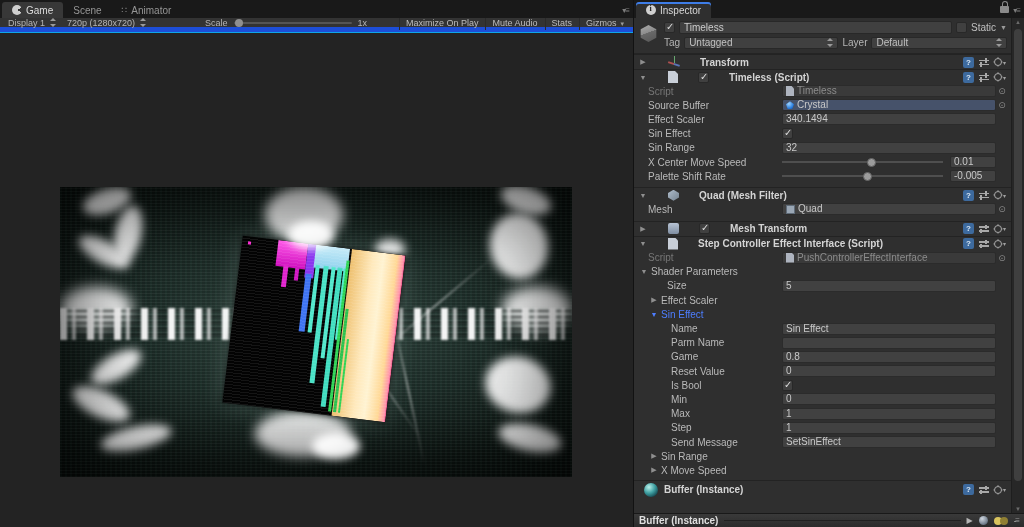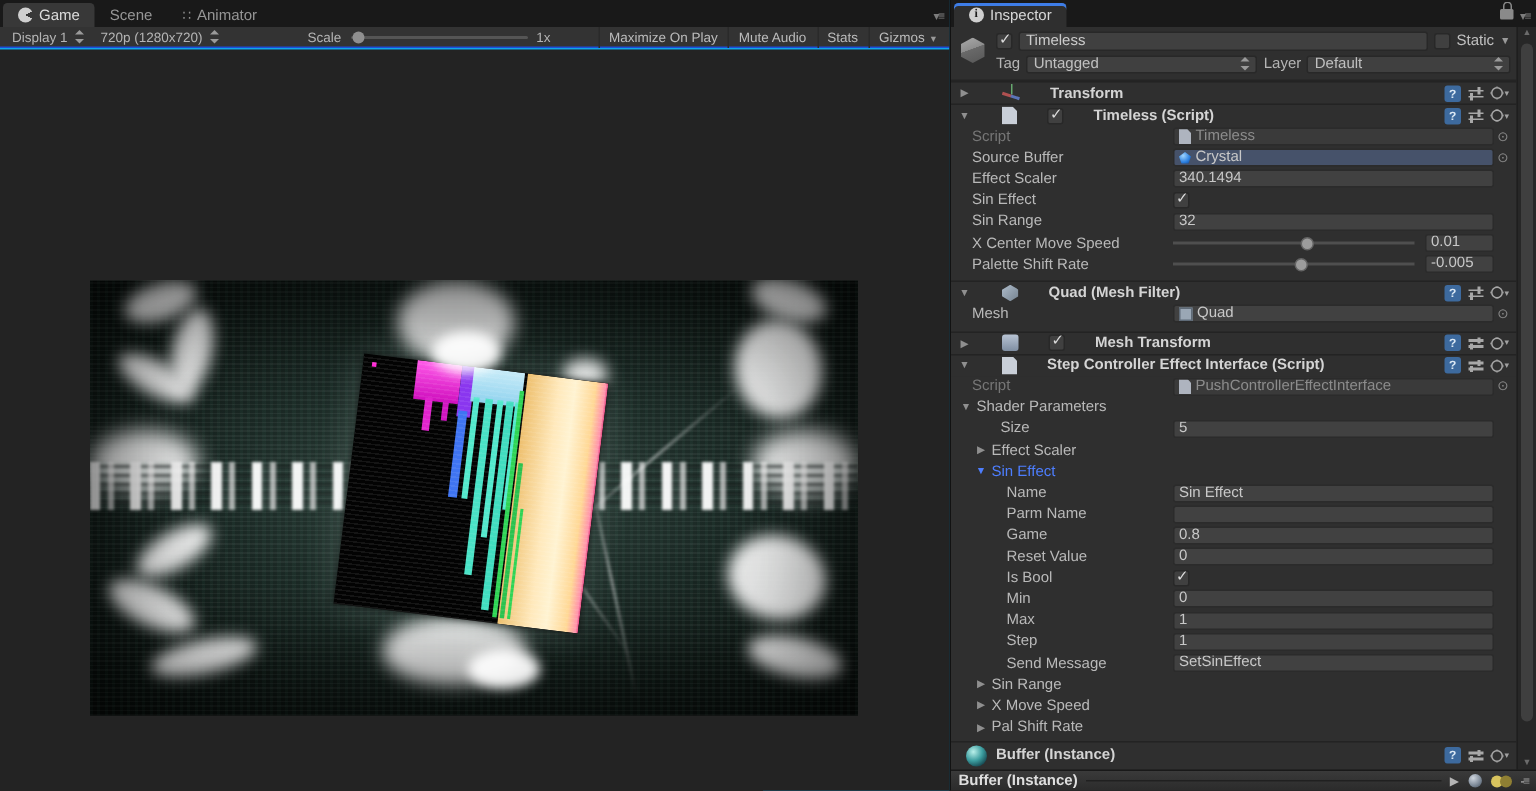--- a/index.html
+++ b/index.html
@@ -17,21 +17,21 @@
   .ud::before{content:"";position:absolute;left:.5px;top:0;border-left:3px solid transparent;border-right:3px solid transparent;border-bottom:3.5px solid #9a9a9a}
   .ud::after{content:"";position:absolute;left:.5px;bottom:0;border-left:3px solid transparent;border-right:3px solid transparent;border-top:3.5px solid #9a9a9a}
   .fa{font-size:7px;width:10px;flex:none;text-align:center;color:#8f8f8f}
   .blue{color:#4d7eff !important}
 
   
   #left{position:absolute;left:0;top:0;width:633px;height:527px;background:#0ea5e9}
   #divider{position:absolute;left:633px;top:0;width:1px;height:527px;background:#121212}
   .gameicon{width:10px;height:10px;border-radius:50%;background:conic-gradient(from 120deg,#cfcfcf 0 300deg,rgba(0,0,0,0) 300deg 360deg)}
   .animicon{font-size:9px;color:#8d8d8d}
-  .gv-toolbar{height:14px;background:#333333;border-bottom:1px solid #1d4ed8;display:flex;align-items:center;font-size:9px;color:#b5b5b5;padding:0 3px;gap:1px;white-space:nowrap}
+  .gv-toolbar{height:14px;background:#333333;border-bottom:5px solid #1d4ed8;display:flex;align-items:center;font-size:9px;color:#b5b5b5;padding:0 3px;gap:1px;white-space:nowrap}
   .dd{display:flex;align-items:center;gap:4px;padding:0 5px;height:14px}
   .dd.res{width:142px;}
   .gslider{width:118px;height:2px;background:#555;border-radius:1px;position:relative;margin:0 5px}
   .gknob{position:absolute;left:1px;top:-3px;width:8px;height:8px;border-radius:50%;background:#8f8f8f}
   .tbtn{padding:0 6px;border-left:1px solid #2a2a2a;height:14px;line-height:14px;color:#bcbcbc}
   .tbtn.first{margin-left:auto}
   .gcaret-sm{font-size:7px;color:#9a9a9a;margin-left:2px}
   .gamearea{position:absolute;top:33px;left:0;right:0;bottom:0;background:#232323}
 
   
@@ -484,24 +484,20 @@
           </div>
       </div>
       <div class="row fr2">
         <span class="fa">▶</span>
         <span>Sin Range</span>
       </div>
       <div class="row fr2">
         <span class="fa">▶</span>
         <span>X Move Speed</span>
       </div>
-      <div class="row fr2">
-        <span class="fa">▶</span>
-        <span>Pal Shift Rate</span>
-      </div>
 
       <div class="mathead">
         <span class="matsphere"></span>
         <span class="ctitle">Buffer (Instance)</span>
         <span class="sp" style="flex:1"></span>
         <span class="hicons">
             <span class="help-icon"></span>
             <span class="preset-icon"></span>
             <span class="gearwrap">
               <span class="gear"></span>

